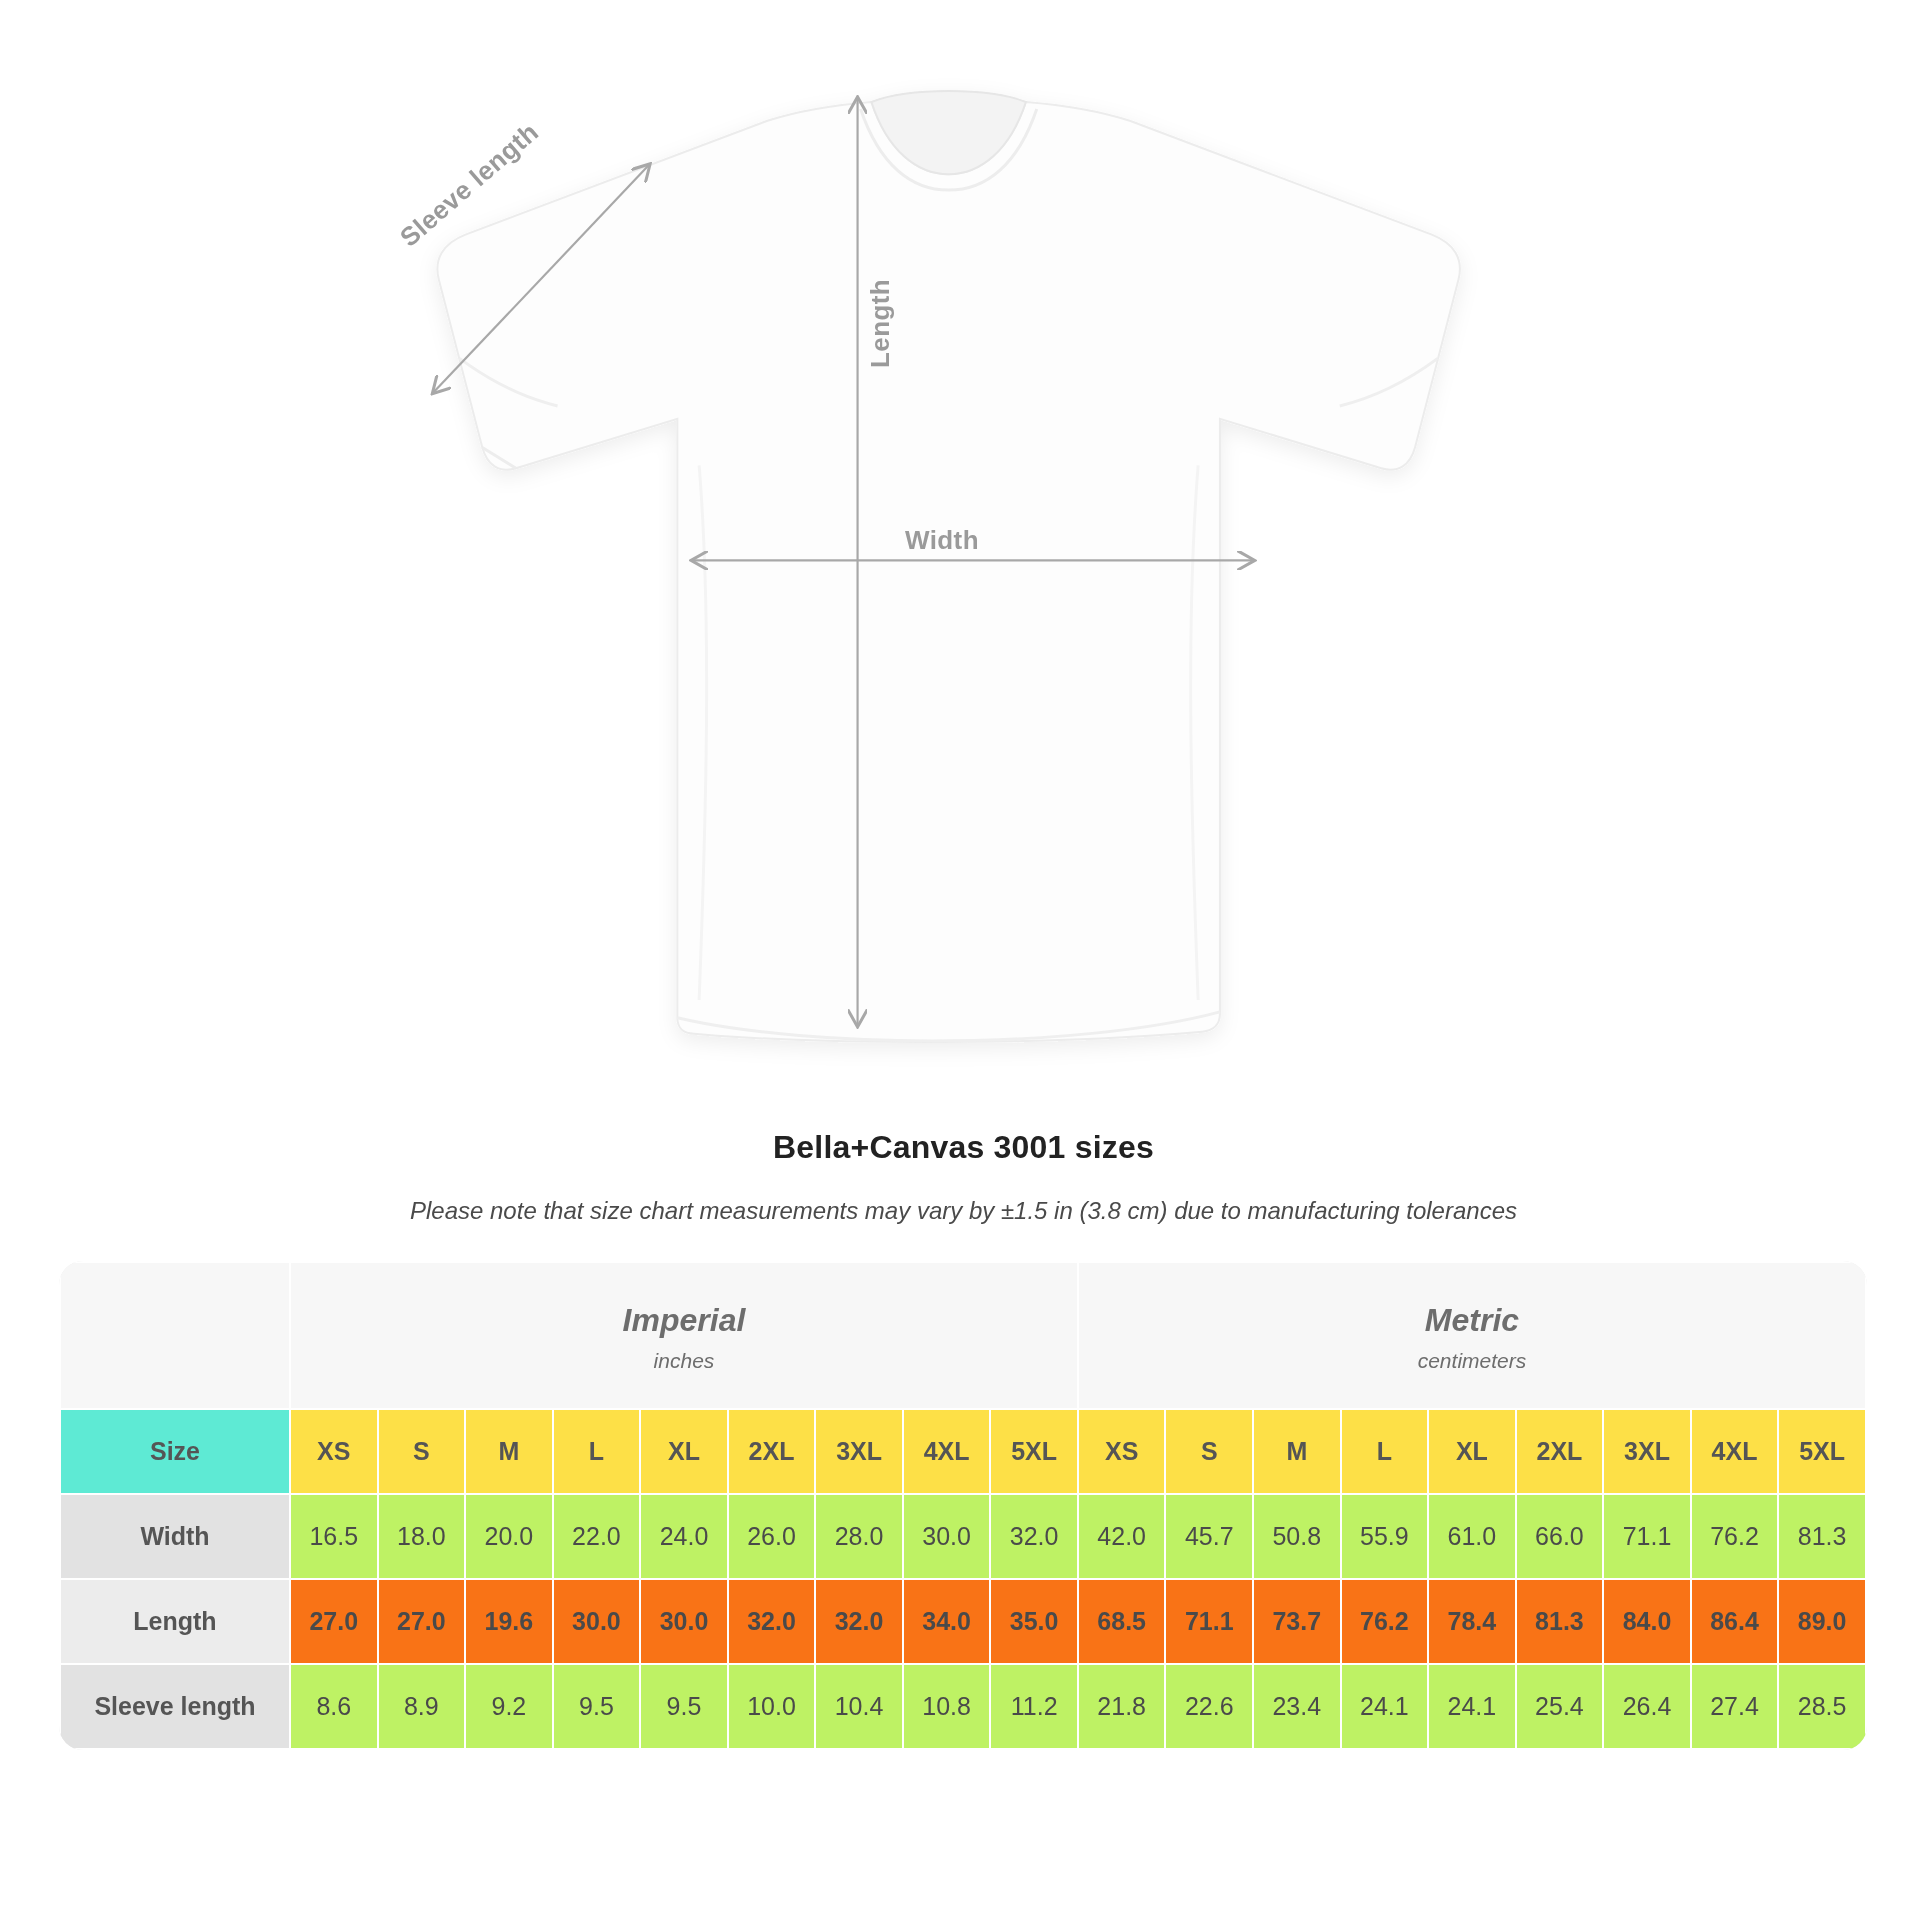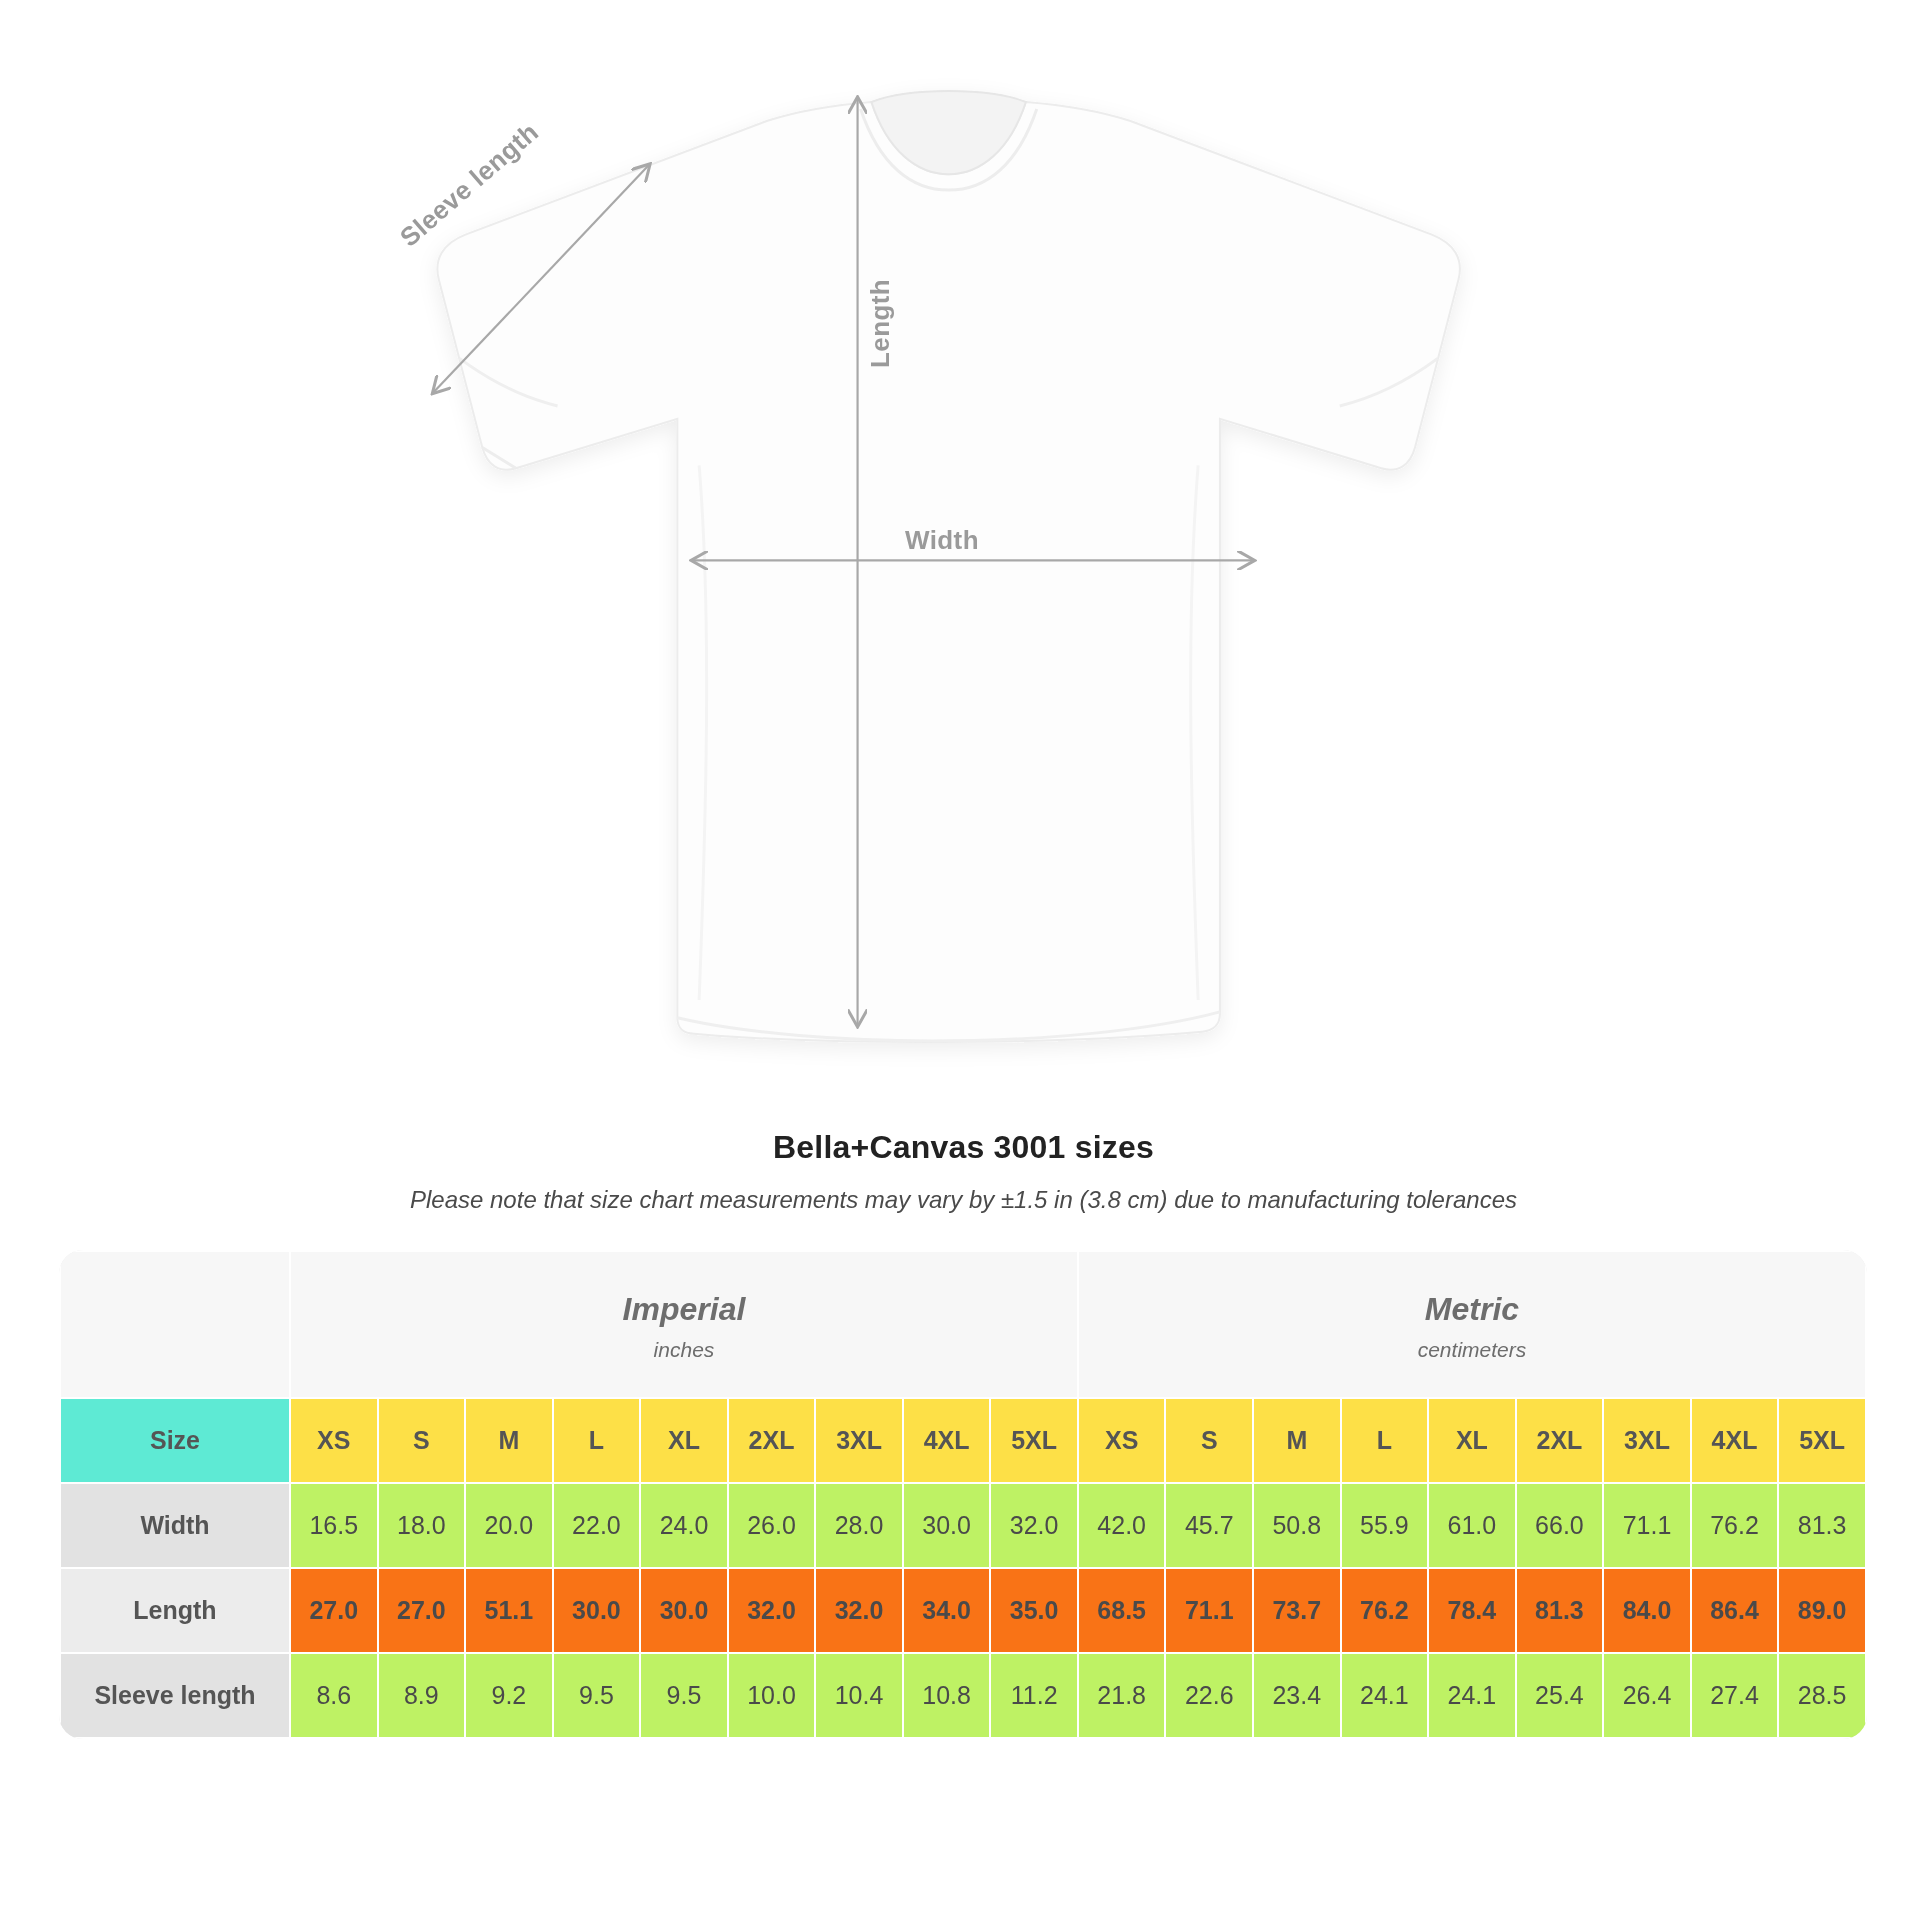--- a/index.html
+++ b/index.html
@@ -62,21 +62,21 @@
     text-align: center;
     margin-top: 30px;
   }
   .chart-title {
     font-size: 32px;
     font-weight: bold;
     color: #222;
     letter-spacing: 0.2px;
   }
   .chart-subtitle {
-    margin-top: 20px;
+    margin-top: 31px;
     font-size: 24px;
     font-style: italic;
     color: #4a4a4a;
   }
 
   
   .table-wrap {
     margin: 36px 59px 0 59px;
     width: 1808px;
     border-radius: 24px;
@@ -294,21 +294,21 @@
           <td>66.0</td>
           <td>71.1</td>
           <td>76.2</td>
           <td>81.3</td>
         </tr>
 
         <tr class="plain">
           <td class="rowlabel">Length</td>
           <td>27.0</td>
           <td>27.0</td>
-          <td>51.1</td>
+          <td>19.6</td>
           <td>30.0</td>
           <td>30.0</td>
           <td>32.0</td>
           <td>32.0</td>
           <td>34.0</td>
           <td>35.0</td>
           <td>68.5</td>
           <td>71.1</td>
           <td>73.7</td>
           <td>76.2</td>

